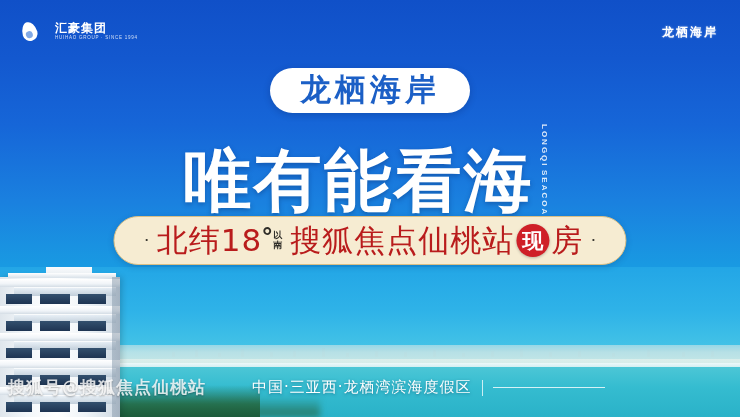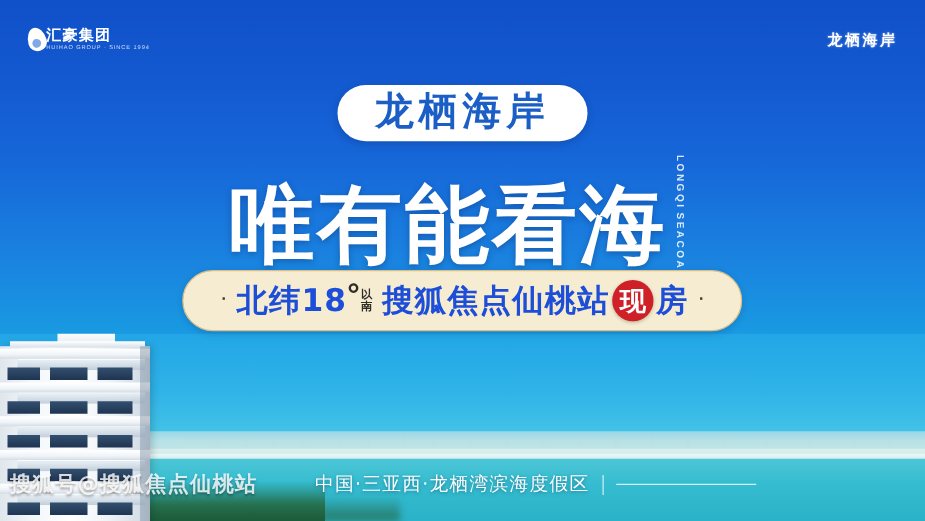--- a/index.html
+++ b/index.html
@@ -183,21 +183,21 @@
     display: block;
   }
 
   
   .logo-left {
     position: absolute;
     left: 22px;
     top: 22px;
     display: flex;
     align-items: center;
-    gap: 0;
+    gap: 18px;
   }
   .logo-drop {
     width: 15px;
     height: 19px;
     background: #ffffff;
     border-radius: 50% 50% 50% 50% / 62% 62% 38% 38%;
     transform: rotate(-16deg);
     position: relative;
   }
   .logo-drop::after {
@@ -316,23 +316,23 @@
   }
   .cb-dot {
     font-size: 19px;
     color: #3c3a33;
     margin: 0 7px;
     line-height: 1;
     position: relative;
     top: -2px;
   }
   .cb-txt {
-    font-size: 25px;
-    color: #1d4ed8;
-    font-weight: bold;
+    font-size: 31px;
+    color: #b91c1c;
+    font-weight: normal;
     letter-spacing: 1px;
     line-height: 1;
     white-space: nowrap;
     font-family: "DejaVu Sans", "Liberation Sans", sans-serif;
   }
   .cb-deg {
     font-size: 25px;
     color: #2f2d28;
     font-weight: bold;
     line-height: 1;

